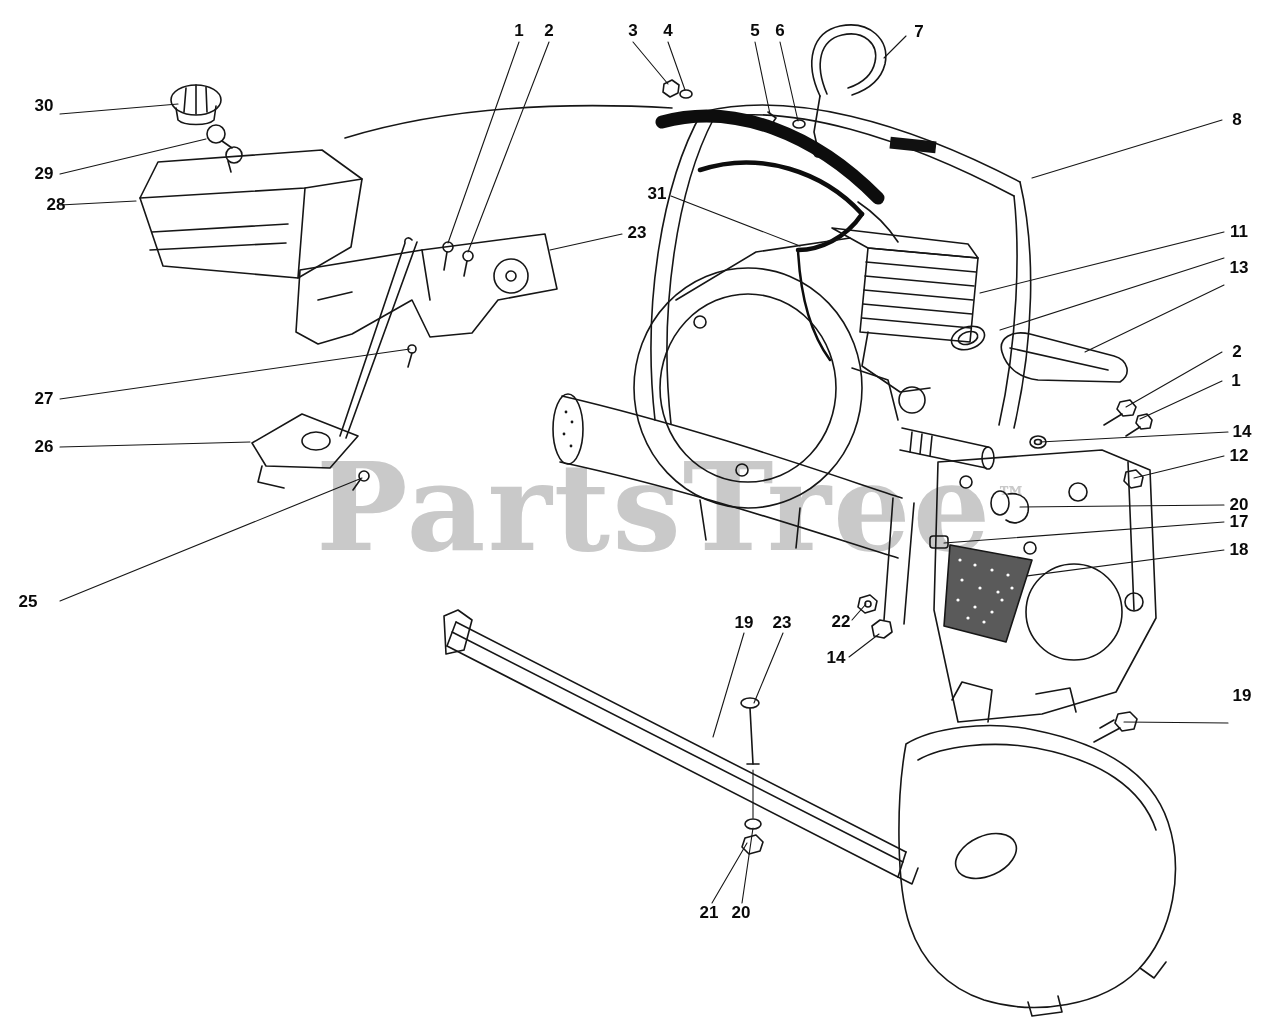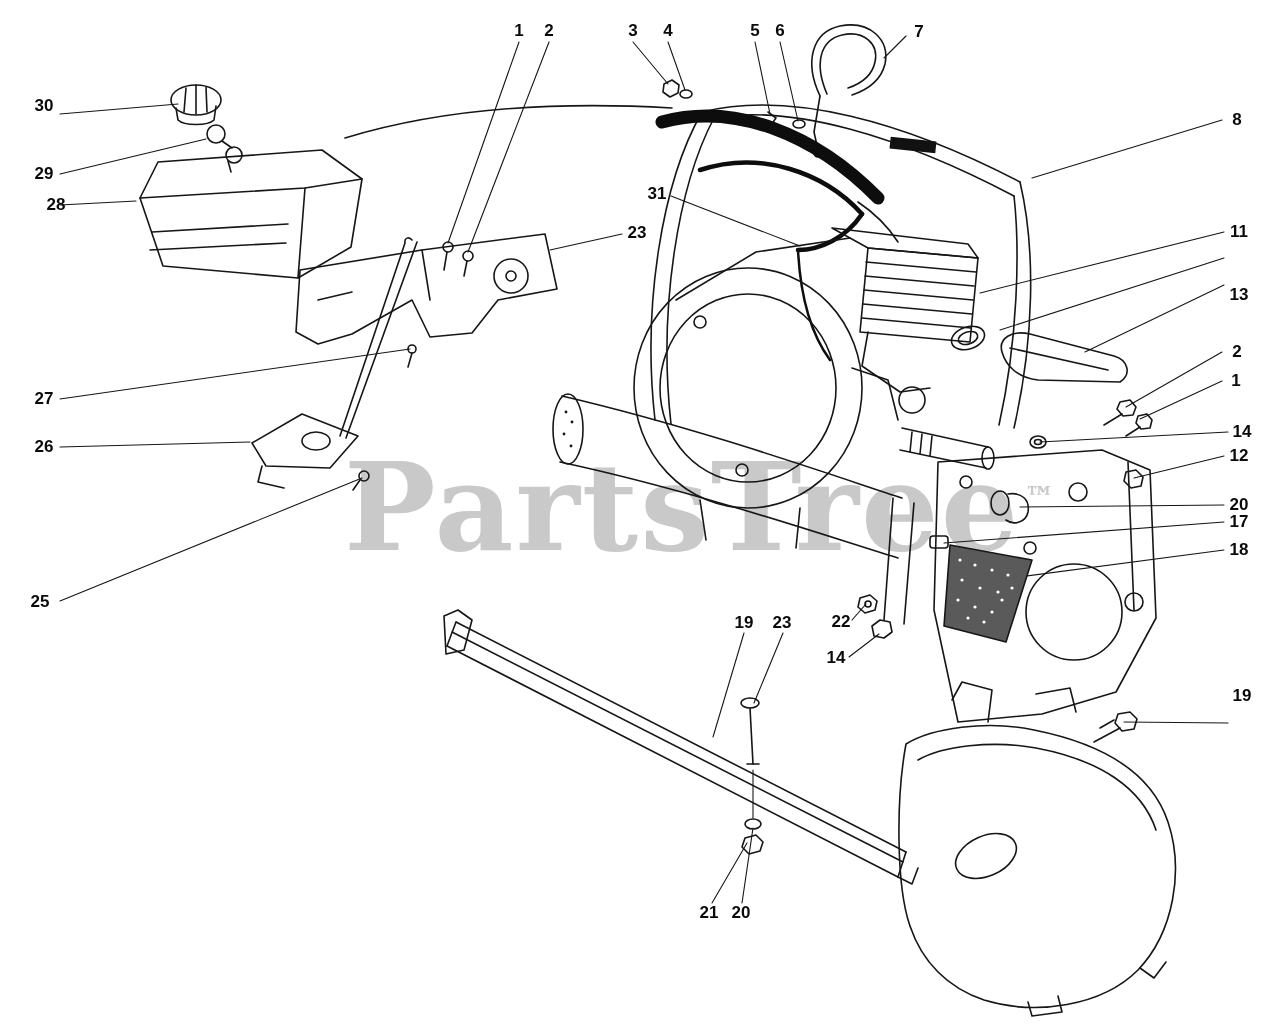--- a/index.html
+++ b/index.html
@@ -5,21 +5,20 @@
   html,body { margin:0; padding:0; background:#ffffff; }
   .stage {
     position:relative; width:1280px; height:1028px; background:#ffffff;
     overflow:hidden; font-family:"Liberation Sans", sans-serif;
   }
   .watermark {
     position:absolute; left:316px; top:446px; z-index:0;
     color:#c9c9c9; font-family:"DejaVu Serif", serif; font-weight:700;
     font-size:122px; line-height:1; letter-spacing:2px; white-space:nowrap;
     user-select:none;
-    margin-left:28px;
   }
   .watermark .tm { font-size:30px; vertical-align:super; margin-left:4px; letter-spacing:0; }
   svg.art { position:absolute; left:0; top:0; z-index:1; }
   svg.art * { stroke:#161616; fill:none; stroke-width:1.6; stroke-linecap:round; stroke-linejoin:round; }
   svg.art .thin line, svg.art line.thin, svg.art .thin { stroke-width:1.1; }
   svg.art .grip  { stroke:#0d0d0d; stroke-width:13; }
   svg.art .cable { stroke:#0d0d0d; stroke-width:4.5; }
   svg.art .cable2{ stroke:#0d0d0d; stroke-width:2.5; }
   svg.art .fillb { fill:#111; stroke:none; }
   svg.art .stipple { fill:#5a5a5a; stroke:#161616; }
@@ -285,34 +284,34 @@
       <ellipse cx="753" cy="824" rx="8" ry="5"></ellipse>
       <polygon points="745,838 756,835 763,842 760,851 749,854 742,847"></polygon>
     </g>
   </svg>
 
   <div class="callout" style="left:44px;top:106px">30</div>
   <div class="callout" style="left:44px;top:174px">29</div>
   <div class="callout" style="left:56px;top:205px">28</div>
   <div class="callout" style="left:44px;top:399px">27</div>
   <div class="callout" style="left:44px;top:447px">26</div>
-  <div class="callout" style="left:40px;top:602px">25</div>
+  <div class="callout" style="left:28px;top:602px">25</div>
   <div class="callout" style="left:519px;top:31px">1</div>
   <div class="callout" style="left:549px;top:31px">2</div>
   <div class="callout" style="left:633px;top:31px">3</div>
   <div class="callout" style="left:668px;top:31px">4</div>
   <div class="callout" style="left:755px;top:31px">5</div>
   <div class="callout" style="left:780px;top:31px">6</div>
   <div class="callout" style="left:919px;top:32px">7</div>
   <div class="callout" style="left:1237px;top:120px">8</div>
   <div class="callout" style="left:657px;top:194px">31</div>
   <div class="callout" style="left:637px;top:233px">23</div>
   <div class="callout" style="left:1239px;top:232px">11</div>
   <div class="callout" style="left:1306px;top:258px">12</div>
-  <div class="callout" style="left:1239px;top:295px">13</div>
+  <div class="callout" style="left:1239px;top:268px">13</div>
   <div class="callout" style="left:1237px;top:352px">2</div>
   <div class="callout" style="left:1236px;top:381px">1</div>
   <div class="callout" style="left:1242px;top:432px">14</div>
   <div class="callout" style="left:1239px;top:456px">12</div>
   <div class="callout" style="left:1239px;top:505px">20</div>
   <div class="callout" style="left:1239px;top:522px">17</div>
   <div class="callout" style="left:1239px;top:550px">18</div>
   <div class="callout" style="left:1242px;top:696px">19</div>
   <div class="callout" style="left:744px;top:623px">19</div>
   <div class="callout" style="left:782px;top:623px">23</div>

